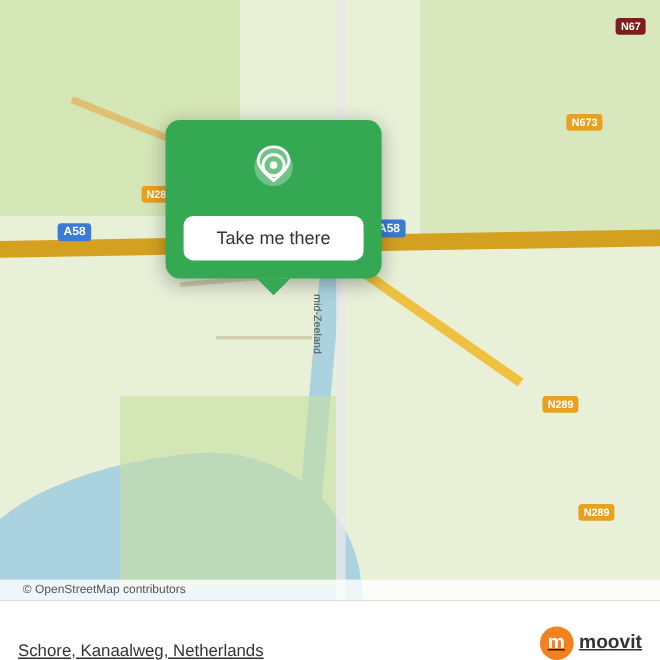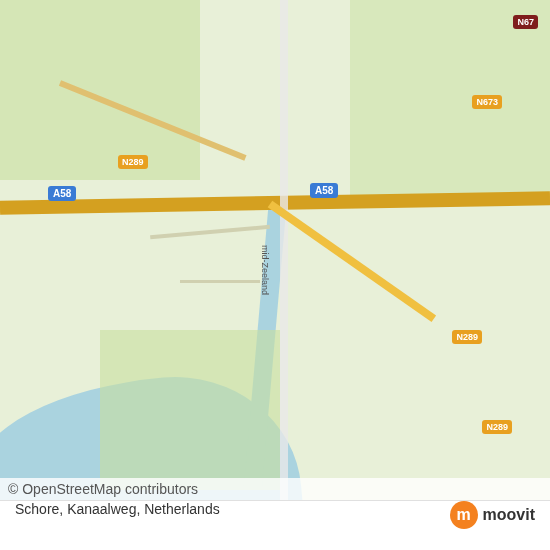--- a/index.html
+++ b/index.html
@@ -264,38 +264,39 @@
       white-space: nowrap;
     }
 
     
     .copyright-bar {
       position: absolute;
       bottom: 50px;
       left: 0;
       width: 100%;
       background: rgba(255,255,255,0.8);
-      padding: 3px 8px;
-      font-size: 14px;
+      padding: 3px 19px;
+      font-size: 10px;
       color: #555;
     }
 
     
     .info-bar {
       position: absolute;
       bottom: 0;
       left: 0;
       width: 100%;
       height: 50px;
       background: white;
       border-top: 1px solid #e0e0e0;
       display: flex;
-      align-items: flex-start;
+      align-items: flex-end;
       justify-content: space-between;
       padding: 0 15px;
+      text-decoration: underline;
     }
 
     .location-text {
       font-size: 14px;
       color: #333;
       font-weight: 500;
     }
 
     .moovit-logo {
       display: flex;
@@ -392,20 +393,29 @@
   <div class="badge-a58-left">A58</div>
   <div class="badge-a58-right">A58</div>
   <div class="badge-n289-top">N289</div>
   <div class="badge-n289-br">N289</div>
   <div class="badge-n289-br2">N289</div>
   <div class="badge-n673">N673</div>
   <div class="badge-n67">N67</div>
 
   <div class="label-midzeeland">mid-Zeeland</div>
 
+  <div class="popup-card">
+    <svg class="popup-pin-icon" viewBox="0 0 48 60" fill="none" xmlns="http://www.w3.org/2000/svg">
+      <circle cx="24" cy="24" r="20" fill="white" fill-opacity="0.3"></circle>
+      <circle cx="24" cy="22" r="11" fill="none" stroke="white" stroke-width="3"></circle>
+      <circle cx="24" cy="22" r="4" fill="white"></circle>
+      <path d="M24 38 C24 38 8 26 8 18 C8 9 15 3 24 3 C33 3 40 9 40 18 C40 26 24 38 24 38Z" fill="none" stroke="white" stroke-width="3"></path>
+    </svg>
+    <button class="popup-btn">Take me there</button>
+  </div>
 
   <div class="copyright-bar">
     <span>© OpenStreetMap contributors</span>
   </div>
 
   <div class="info-bar">
     <span class="location-text">Schore, Kanaalweg, Netherlands</span>
     <div class="moovit-logo">
       <div class="moovit-m">m</div>
       <span class="moovit-text">moovit</span>

